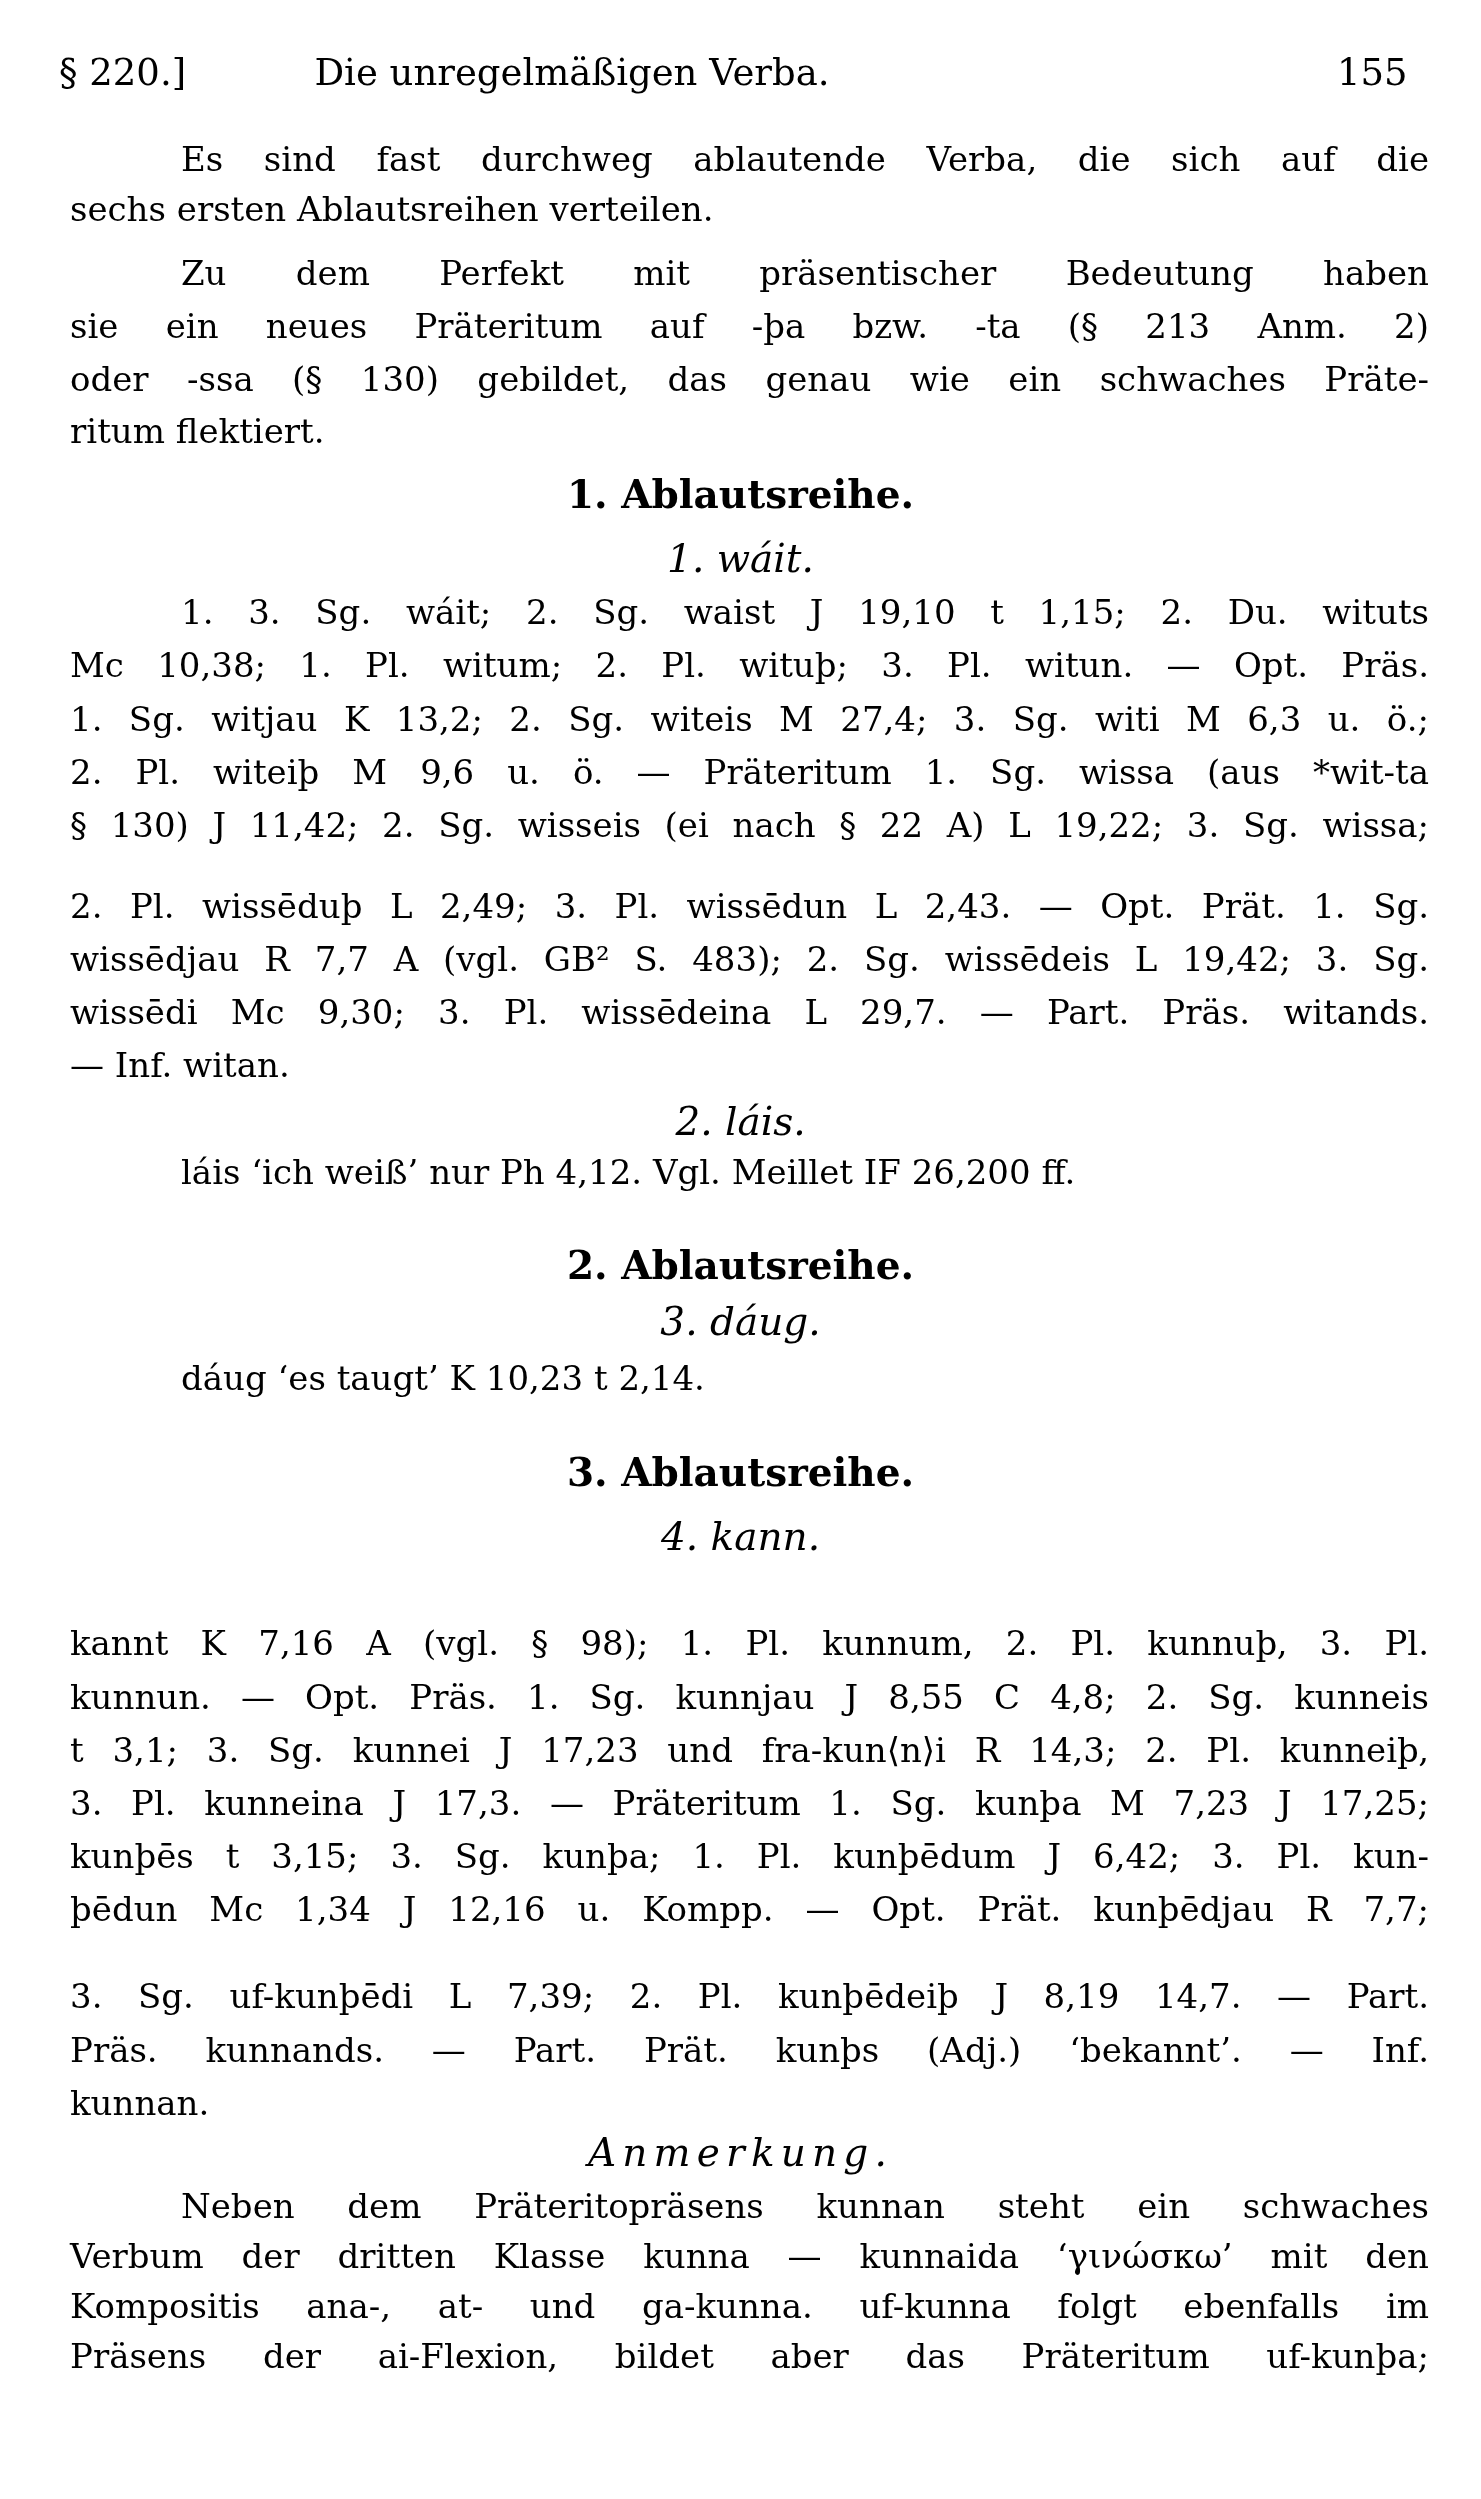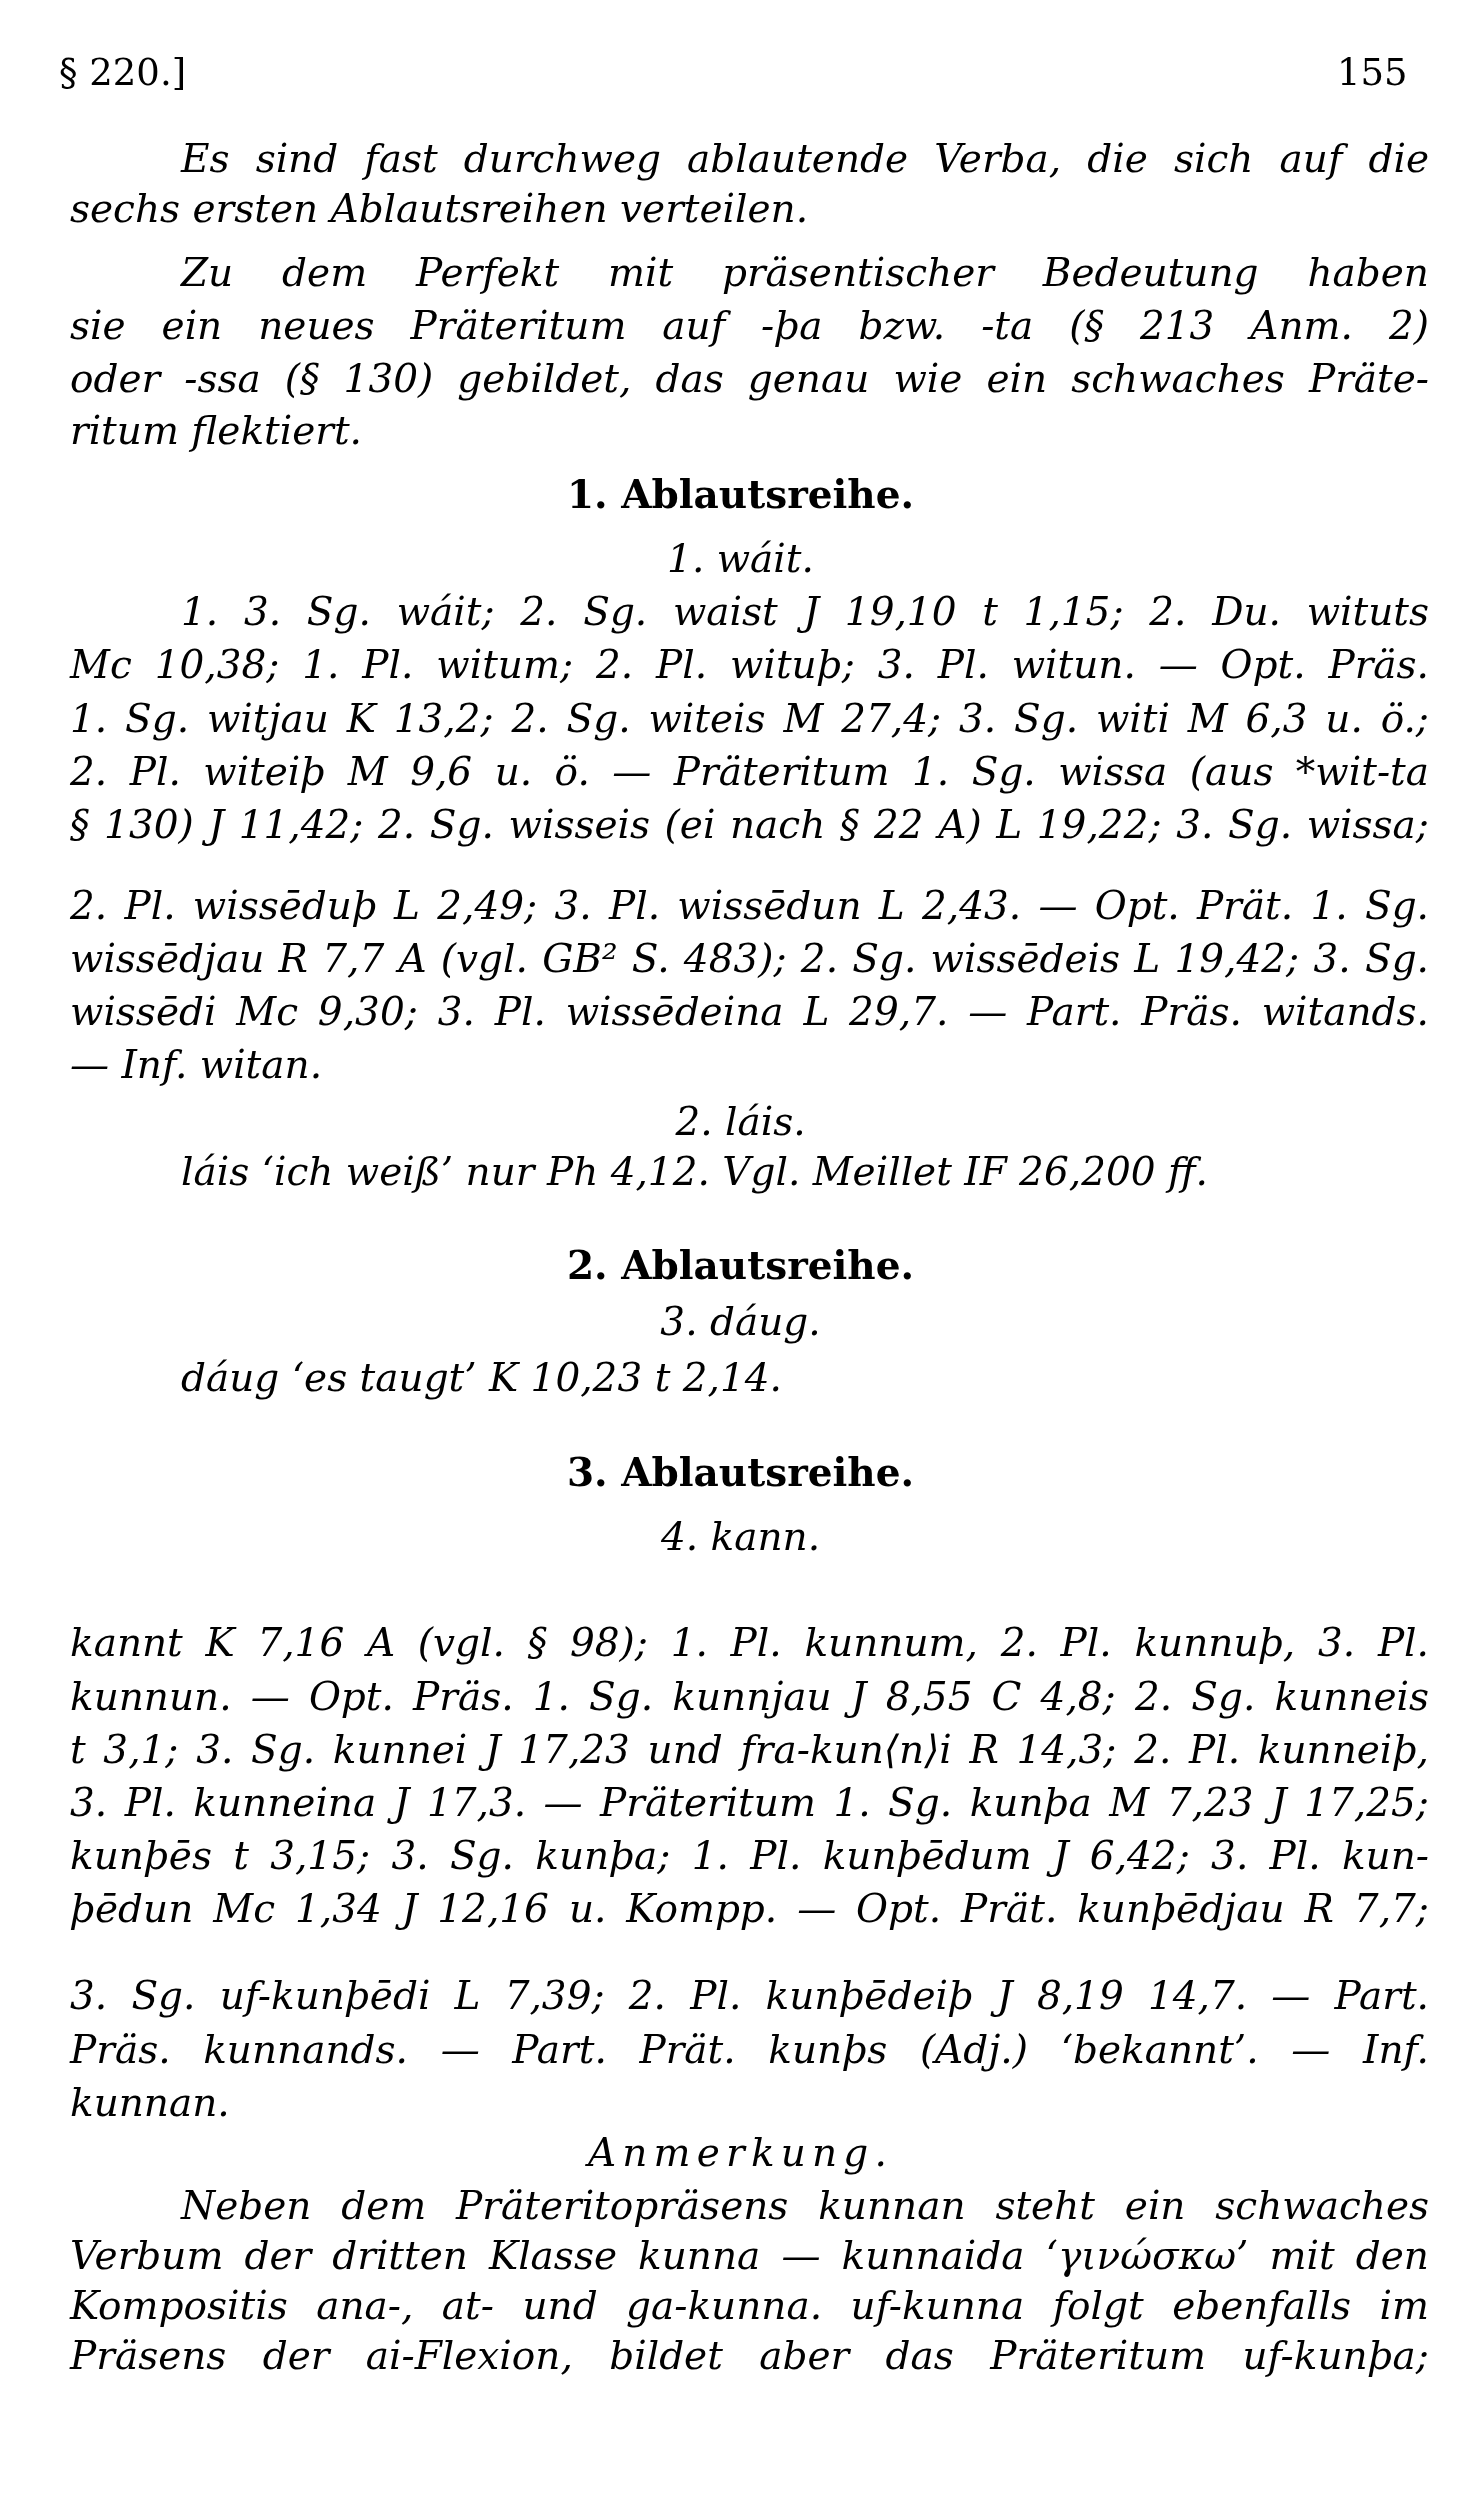--- a/index.html
+++ b/index.html
@@ -3,35 +3,36 @@
 <meta charset="utf-8">
 <style>
   html, body { margin: 0; padding: 0; background: #ffffff; }
   body { width: 1481px; height: 2500px; position: relative; overflow: hidden;
          font-family: "DejaVu Serif", "Liberation Serif", serif; color: #000; }
   .page { position: absolute; left: 0; top: 0; width: 1481px; height: 2424px; }
   .hdr { position: absolute; top: 45px; height: 56px; font-size: 37px; line-height: 56px; }
   .hdr-sec { left: 59px; }
   .hdr-title { left: 0; width: 1144px; text-align: center; }
   .hdr-page { left: 1337px; }
-  .line { position: absolute; left: 70px; width: 1359px; font-size: 39px; line-height: 56px;
-          white-space: nowrap; text-align: justify; text-align-last: justify; font-style: italic; }
+  .line { position: absolute; left: 70px; width: 1359px; font-size: 34px; line-height: 56px;
+          white-space: nowrap; text-align: justify; text-align-last: justify; }
   .line.indent { left: 181px; width: 1248px; }
   .line.last { text-align: right; text-align-last: left; }
   .center { position: absolute; left: 0; width: 1481px; text-align: center; font-size: 39px; line-height: 56px; }
   .heading { font-weight: bold; }
   .spaced { letter-spacing: 6.2px; font-style: italic; }
   i, .it { font-style: italic; }
 </style>
 </head>
 <body>
 
 <div class="page">
 
   <div class="hdr hdr-sec">§ 220.]</div>
+  <div class="hdr hdr-title">Die unregelmäßigen Verba.</div>
   <div class="hdr hdr-page">155</div>
 
   <div class="line indent" style="top:131px">Es sind fast durchweg ablautende Verba, die sich auf die</div>
   <div class="line last" style="top:181px">sechs ersten Ablautsreihen verteilen.</div>
 
   <div class="line indent" style="top:245px">Zu dem Perfekt mit präsentischer Bedeutung haben</div>
   <div class="line" style="top:298px">sie ein neues Präteritum auf -þa bzw. -ta (§ 213 Anm. 2)</div>
   <div class="line" style="top:351px">oder -ssa (§ 130) gebildet, das genau wie ein schwaches Präte-</div>
   <div class="line last" style="top:403px">ritum flektiert.</div>
 

